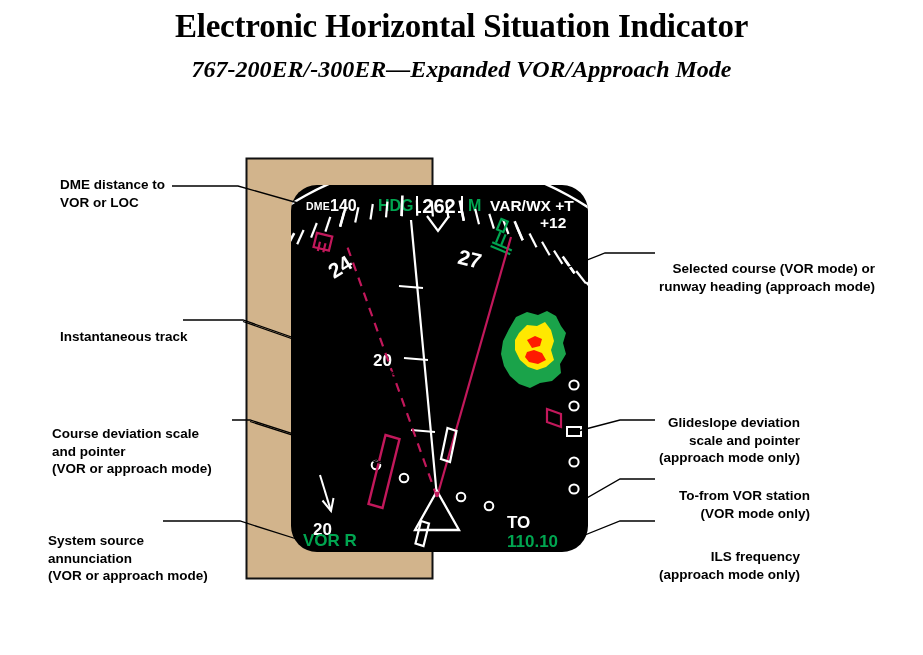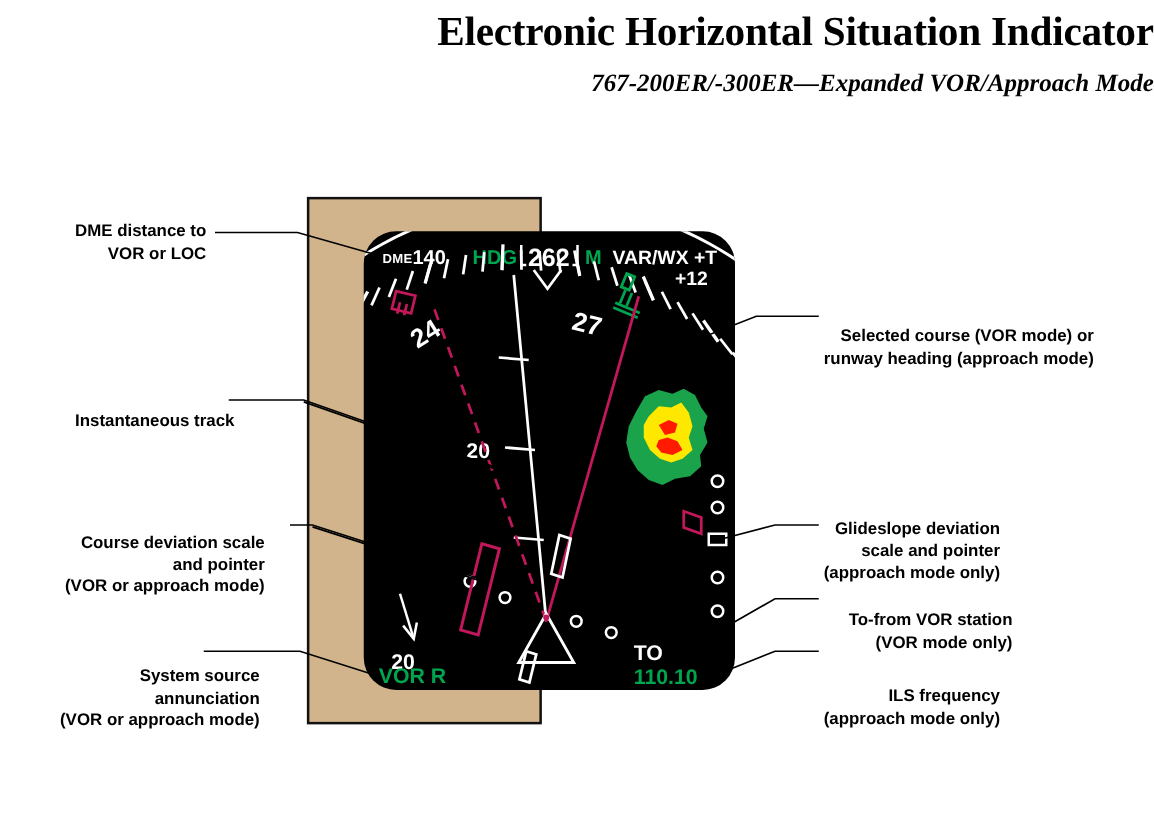--- a/index.html
+++ b/index.html
@@ -14,51 +14,51 @@
     font-family: "Liberation Sans", sans-serif;
     overflow: hidden;
   }
 
   
   #title-block {
     position: absolute;
     top: 8px;
     left: 0;
     width: 923px;
-    text-align: right;
+    text-align: center;
   }
   #main-title {
     font-family: "Liberation Serif", serif;
     font-weight: bold;
     font-size: 33px;
     letter-spacing: -0.2px;
     color: #000;
     line-height: 1.15;
   }
   #sub-title {
     font-family: "Liberation Serif", serif;
     font-weight: bold;
     font-style: italic;
-    font-size: 20px;
+    font-size: 24px;
     color: #000;
     margin-top: 10px;
   }
 
   
   .callout {
     position: absolute;
     font-family: "Liberation Sans", sans-serif;
     font-weight: bold;
     font-size: 13.5px;
     line-height: 1.28;
     color: #000;
     white-space: pre-line;
   }
   .callout.right { text-align: right; }
-  .callout.left  { text-align: right; }
+  .callout.left  { text-align: left; }
 
   
   #scene {
     position: absolute;
     left: 0; top: 0;
     width: 923px; height: 655px;
     pointer-events: none;
   }
 
   .edu-text {

